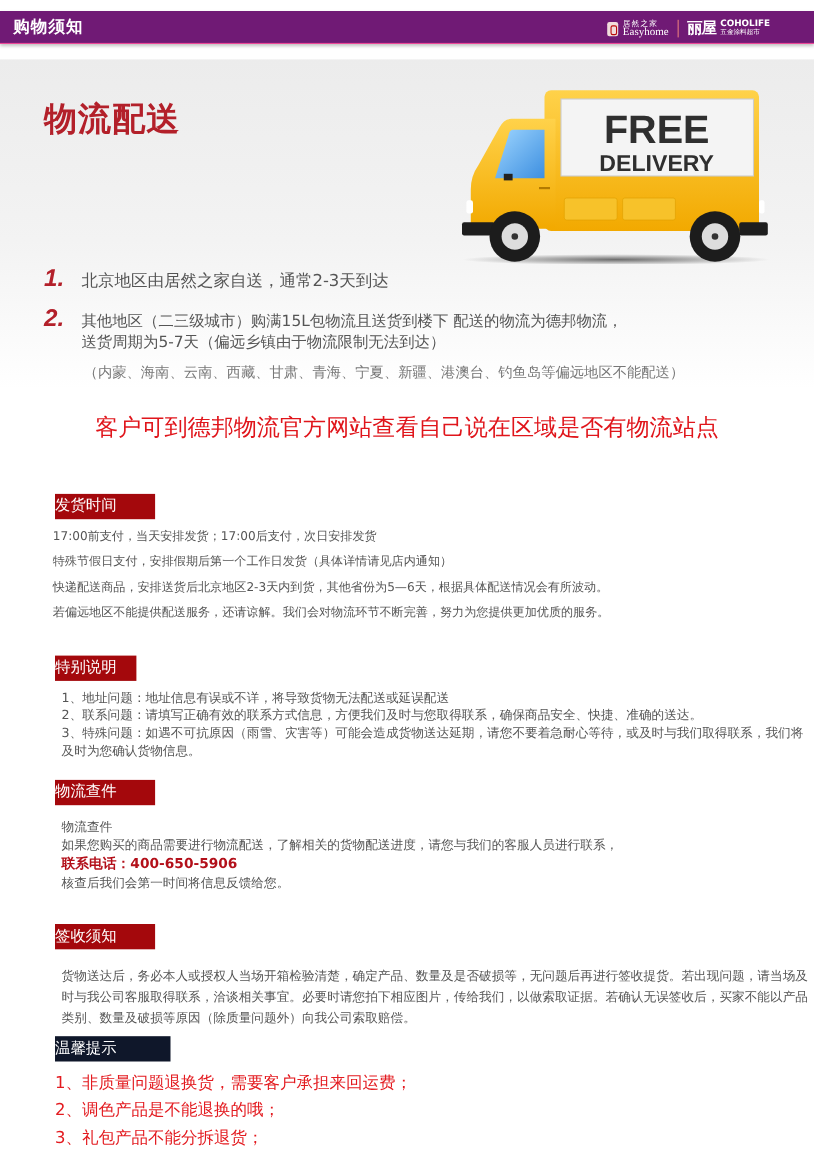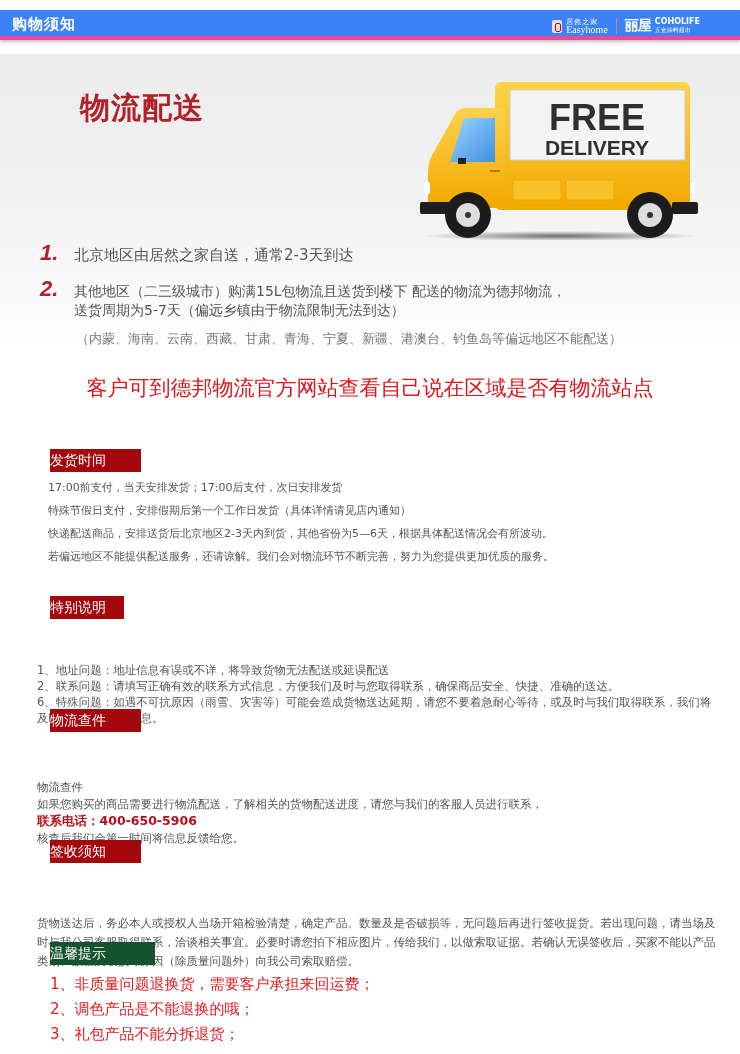--- a/index.html
+++ b/index.html
@@ -1,57 +1,57 @@
 <!DOCTYPE html>
 <html><head>
 <meta charset="utf-8">
 <style>
   * { margin:0; padding:0; box-sizing:border-box; }
   html, body { width:740px; height:1054px; background:#fff; overflow:hidden; }
   body { font-family: "DejaVu Sans", "Liberation Sans", sans-serif; color:#444; position:relative; }
 
-  .header { position:absolute; left:0; top:10px; width:740px; height:30px; background:#3b82f6;
-            border-bottom:4px solid #ec4899; box-shadow:0 2px 3px rgba(0,0,0,0.25); }
+  .header { position:absolute; left:0; top:10px; width:740px; height:30px; background:#701a75;
+            border-bottom:1px solid #ec4899; box-shadow:0 2px 3px rgba(0,0,0,0.25); }
   .header-title { position:absolute; left:12px; top:5px; color:#fff; font-size:15px; font-weight:bold; letter-spacing:1px; }
   .logos { position:absolute; right:40px; top:6px; height:20px; display:flex; align-items:center; color:#fff; }
   .logo-mark { width:10px; height:13px; background:#f1dcdc; border-radius:2px; margin-right:4px; position:relative; }
   .logo-mark::after { content:""; position:absolute; left:3px; top:3px; width:4px; height:7px; border:1px solid #b90a0a; border-radius:2px; }
   .logo-easy { display:flex; flex-direction:column; line-height:8px; }
   .logo-easy .cn { font-size:7px; letter-spacing:1px; }
   .logo-easy .en { font-size:10px; font-family:"Liberation Serif", serif; }
   .logo-divider { width:1px; height:16px; background:#e57c7c; margin:0 8px; }
   .logo-coho-mark { font-size:14px; font-weight:bold; margin-right:4px; letter-spacing:-1px; }
   .logo-coho { display:flex; flex-direction:column; line-height:8px; }
   .logo-coho .en { font-size:8px; font-weight:bold; }
   .logo-coho .cn { font-size:6px; }
 
   .hero { position:absolute; left:0; top:54px; width:740px; height:300px;
           background:linear-gradient(#ececec 0%, #f3f3f3 55%, #fff 100%); }
-  .hero-title { position:absolute; left:40px; top:34px; font-size:30px; font-weight:bold; color:#b3202a; letter-spacing:1px;margin-left:40px; }
+  .hero-title { position:absolute; left:40px; top:34px; font-size:30px; font-weight:bold; color:#b3202a; letter-spacing:1px; }
   .hero-line2 { position:absolute; left:40px; top:76px; font-size:21px; color:#b3202a; white-space:nowrap; }
   .hero-line2 .big { font-size:27px; font-weight:bold; font-family:"Liberation Sans", sans-serif; }
   .hero-line2 .bigL { font-size:18px; font-weight:bold; }
   .hero-band { position:absolute; left:40px; top:114px; width:320px; height:32px; background:#b0202a; color:#fff;
                font-size:20px; line-height:32px; padding-left:2px; white-space:nowrap; }
   .hero-band .small { font-size:13px; font-weight:bold; }
 
   .truck { position:absolute; left:410px; top:80px; width:290px; height:160px; }
 
   .list-row { position:absolute; left:40px; font-size:15px; color:#555; white-space:nowrap; }
   .num { display:inline-block; width:34px; font-size:22px; font-weight:bold; font-style:italic; color:#b3202a; font-family:"Liberation Sans", sans-serif; }
   .sub { position:absolute; font-size:14px; color:#555; white-space:nowrap; }
   .note { position:absolute; left:76px; top:330px; font-size:13px; color:#777; white-space:nowrap; }
 
   .notice { position:absolute; left:60px; top:374px; width:620px; text-align:center; color:#e0151b;
             font-size:21px; font-family:"DejaVu Serif", "Liberation Serif", serif; white-space:nowrap; }
 
   .sec-tag { position:absolute; left:50px; height:23px; background:#a4080c; color:#fff; font-size:14px;
              line-height:23px; padding-left:0; }
   .body-text { position:absolute; left:48px; font-size:11px; color:#555; line-height:19px; white-space:nowrap; }
-  .para { position:absolute; left:37px; width:680px; font-size:11.5px; color:#555; line-height:19px;margin-top:36px; }
+  .para { position:absolute; left:56px; width:680px; font-size:11.5px; color:#555; line-height:19px; }
   .para.tight { line-height:16px; }
   .phone { color:#b3101a; font-weight:bold; font-size:12.5px; }
   .red-list { position:absolute; left:50px; font-size:15px; color:#e31a1f; line-height:25px; white-space:nowrap; }
 </style>
 </head>
 <body>
 
 <div class="header">
   <div class="header-title">购物须知</div>
   <div class="logos">
@@ -131,27 +131,27 @@
 
 <div class="sec-tag" style="top:449px; width:91px;">发货时间</div>
 <div class="body-text" style="top:478px;">17:00前支付，当天安排发货；17:00后支付，次日安排发货</div>
 <div class="body-text" style="top:501px;">特殊节假日支付，安排假期后第一个工作日发货（具体详情请见店内通知）</div>
 <div class="body-text" style="top:524px;"> 快递配送商品，安排送货后北京地区2-3天内到货，其他省份为5—6天，根据具体配送情况会有所波动。</div>
 <div class="body-text" style="top:547px;">若偏远地区不能提供配送服务，还请谅解。我们会对物流环节不断完善，努力为您提供更加优质的服务。</div>
 
 <div class="sec-tag" style="top:596px; width:74px;">特别说明</div>
 <div class="para tight" style="top:626px;">1、地址问题：地址信息有误或不详，将导致货物无法配送或延误配送</div>
 <div class="para tight" style="top:642px;">2、联系问题：请填写正确有效的联系方式信息，方便我们及时与您取得联系，确保商品安全、快捷、准确的送达。</div>
-<div class="para tight" style="top:658px; width:676px;">6、特殊问题：如遇不可抗原因（雨雪、灾害等）可能会造成货物送达延期，请您不要着急耐心等待，或及时与我们取得联系，我们将及时为您确认货物信息。</div>
+<div class="para tight" style="top:658px; width:676px;">3、特殊问题：如遇不可抗原因（雨雪、灾害等）可能会造成货物送达延期，请您不要着急耐心等待，或及时与我们取得联系，我们将及时为您确认货物信息。</div>
 
 <div class="sec-tag" style="top:709px; width:91px;">物流查件</div>
 <div class="para tight" style="top:743px;">物流查件</div>
 <div class="para tight" style="top:760px;">如果您购买的商品需要进行物流配送，了解相关的货物配送进度，请您与我们的客服人员进行联系，</div>
 <div class="para tight phone" style="top:777px;">联系电话：400-650-5906</div>
 <div class="para tight" style="top:794px;">核查后我们会第一时间将信息反馈给您。</div>
 
 <div class="sec-tag" style="top:840px; width:91px;">签收须知</div>
 <div class="para" style="top:878px; line-height:19px; width:680px;">货物送达后，务必本人或授权人当场开箱检验清楚，确定产品、数量及是否破损等，无问题后再进行签收提货。若出现问题，请当场及时与我公司客服取得联系，洽谈相关事宜。必要时请您拍下相应图片，传给我们，以做索取证据。若确认无误签收后，买家不能以产品类别、数量及破损等原因（除质量问题外）向我公司索取赔偿。</div>
 
-<div class="sec-tag" style="top:942px; width:105px; background:#14532d;">温馨提示</div>
+<div class="sec-tag" style="top:942px; width:105px; background:#0f172a;">温馨提示</div>
 <div class="red-list" style="top:972px;">1、非质量问题退换货，需要客户承担来回运费；</div>
 <div class="red-list" style="top:997px;">2、调色产品是不能退换的哦；</div>
 <div class="red-list" style="top:1022px;">3、礼包产品不能分拆退货；</div>
 
 </body></html>

